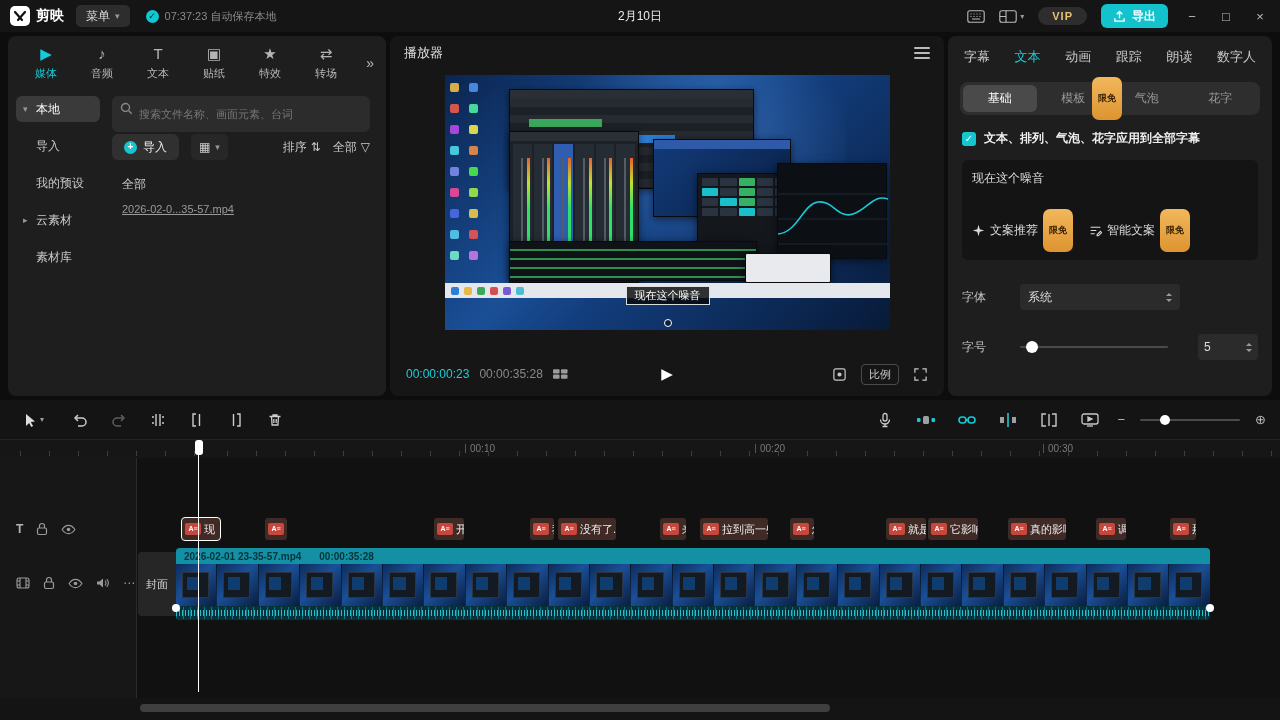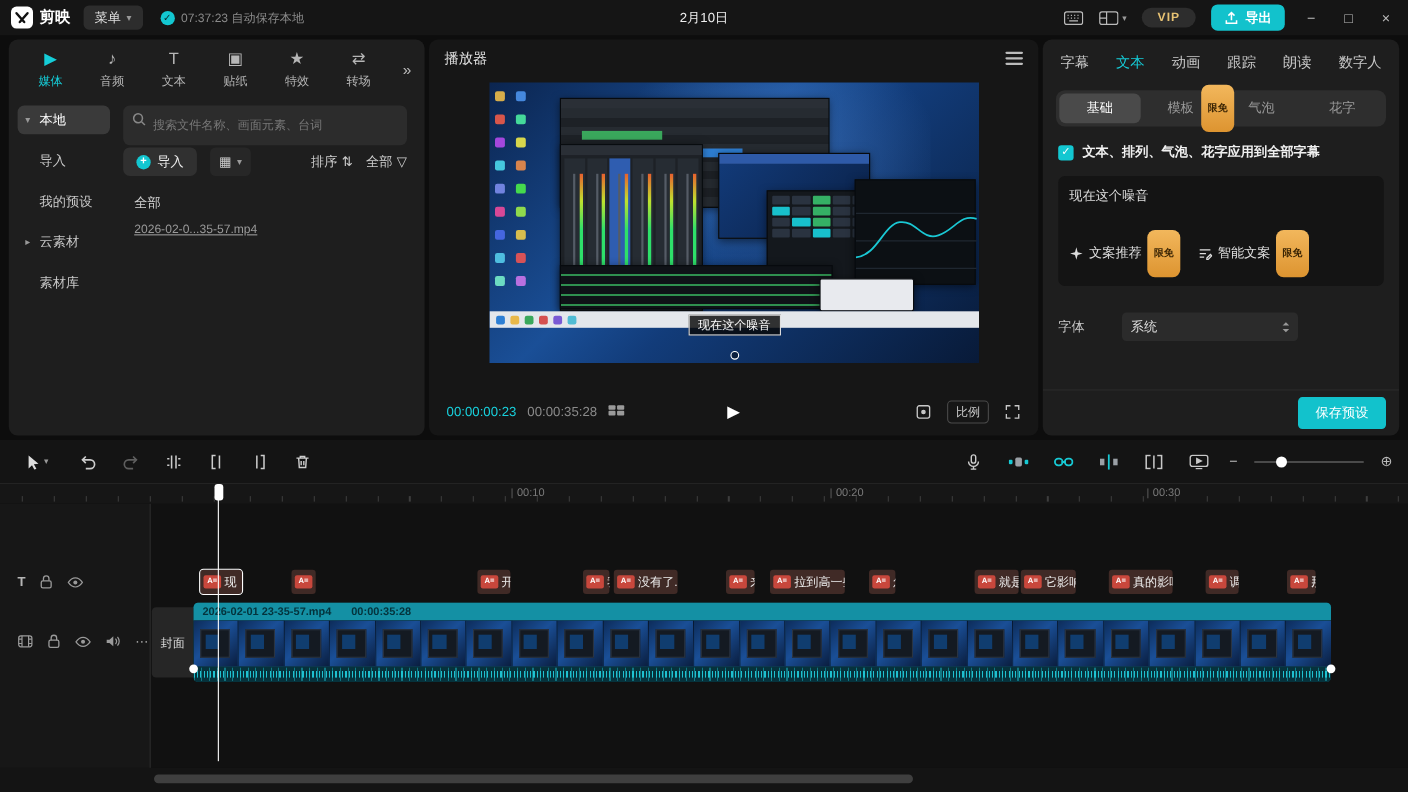--- a/index.html
+++ b/index.html
@@ -98,21 +98,21 @@
 .winF{left:64px;top:166px;width:248px;height:40px;background:#0f1217;background-image:repeating-linear-gradient(to bottom,transparent 0 7px,#2f8f4f 7px 9px);}
 .winG{left:300px;top:178px;width:86px;height:30px;background:#e8eaee;border-radius:2px;}
 .vf-taskbar{position:absolute;left:0;top:208px;width:100%;height:15px;background:#e4e7eb;display:flex;align-items:center;gap:5px;padding:0 6px;}
 .vf-taskbar i{width:8px;height:8px;border-radius:2px;}
 .vf-taskbar i:nth-child(1){background:#2e7fd4;}.vf-taskbar i:nth-child(2){background:#e8b84a;}
 .vf-taskbar i:nth-child(3){background:#3aa85c;}.vf-taskbar i:nth-child(4){background:#d45050;}
 .vf-taskbar i:nth-child(5){background:#7a5ad4;}.vf-taskbar i:nth-child(6){background:#50bcd4;}
 .subtitle-box{position:absolute;left:50%;top:211px;transform:translateX(-50%);background:rgba(8,8,8,.82);border:1px solid rgba(255,255,255,.85);padding:1px 8px;color:#fff;font-size:11px;white-space:nowrap;}
 .subtitle-handle{position:absolute;left:50%;top:244px;margin-left:-4px;width:8px;height:8px;border:1.5px solid #fff;border-radius:50%;background:rgba(0,0,0,.4);}
 .player-controls{position:absolute;left:0;bottom:0;width:100%;height:44px;display:flex;align-items:center;padding:0 16px;}
-.pc-left{display:flex;align-items:flex-start;gap:10px;}
+.pc-left{display:flex;align-items:center;gap:10px;}
 .time-cur{color:#18d0dc;}
 .time-tot{color:#8a8a8a;}
 .play-btn{position:absolute;left:50%;transform:translateX(-50%);color:#fff;font-size:15px;}
 .pc-right{margin-left:auto;display:flex;align-items:center;gap:14px;}
 .ratio-btn{border:1px solid #4a4a4a;border-radius:4px;padding:2px 7px;font-size:11px;color:#ccc;}
 
 
 .insp-tabs{display:flex;justify-content:space-between;padding:12px 16px 0;font-size:13px;color:#c9c9c9;}
 .itab.active{color:#15cdd8;}
 .subtab-bar{margin:16px 12px 0;background:#2e2e2e;border-radius:8px;display:flex;padding:3px;position:relative;}
@@ -500,22 +500,33 @@
     <div class="prop-row" data-interactable="false">
       <span class="prop-label" data-interactable="false">字体</span>
       <div class="font-select" data-interactable="true">
         <span data-interactable="false">系统</span>
         <span class="spin" data-interactable="true">
             <b class="up"></b>
             <b class="dn"></b>
           </span>
       </div>
     </div>
-    <div class="insp-footer" data-interactable="false">
-      <span class="save-preset" data-interactable="true">保存预设</span>
+    <div class="prop-row" data-interactable="false">
+      <span class="prop-label" data-interactable="false">字号</span>
+      <div class="sz-slider" data-interactable="true">
+        <span class="sz-track" data-interactable="false"></span>
+        <span class="sz-knob" data-interactable="true"></span>
+      </div>
+      <div class="num-box" data-interactable="false">
+        <input data-interactable="true" value="5" style="">
+        <span class="spin" data-interactable="true">
+            <b class="up"></b>
+            <b class="dn"></b>
+          </span>
+      </div>
     </div>
   </section>
 
   <section class="timeline" data-interactable="false">
     <div class="tl-toolbar" data-interactable="false">
       <div class="ico sel-tool" data-interactable="true">
         <svg width="13" height="14" viewBox="0 0 13 14">
             <path d="M2 1l9 7.5-4.2.6 2.3 4-1.8.9-2.2-4L2 13z" fill="#ddd"></path>
           </svg>
         <span class="caret" data-interactable="false">▾</span>

